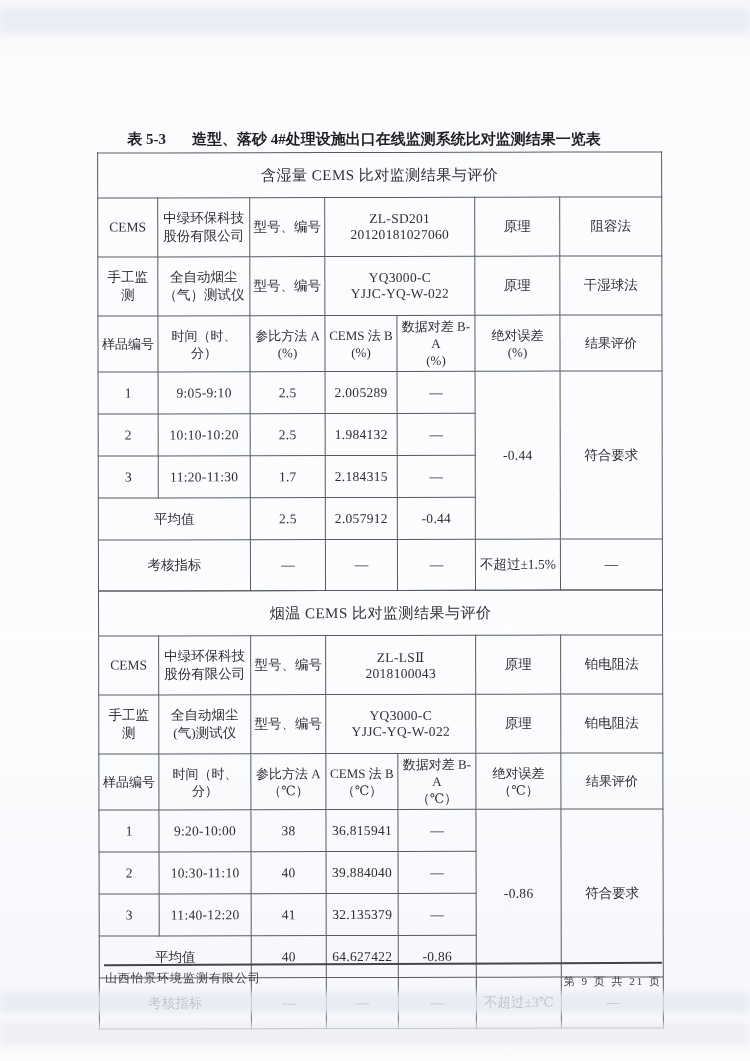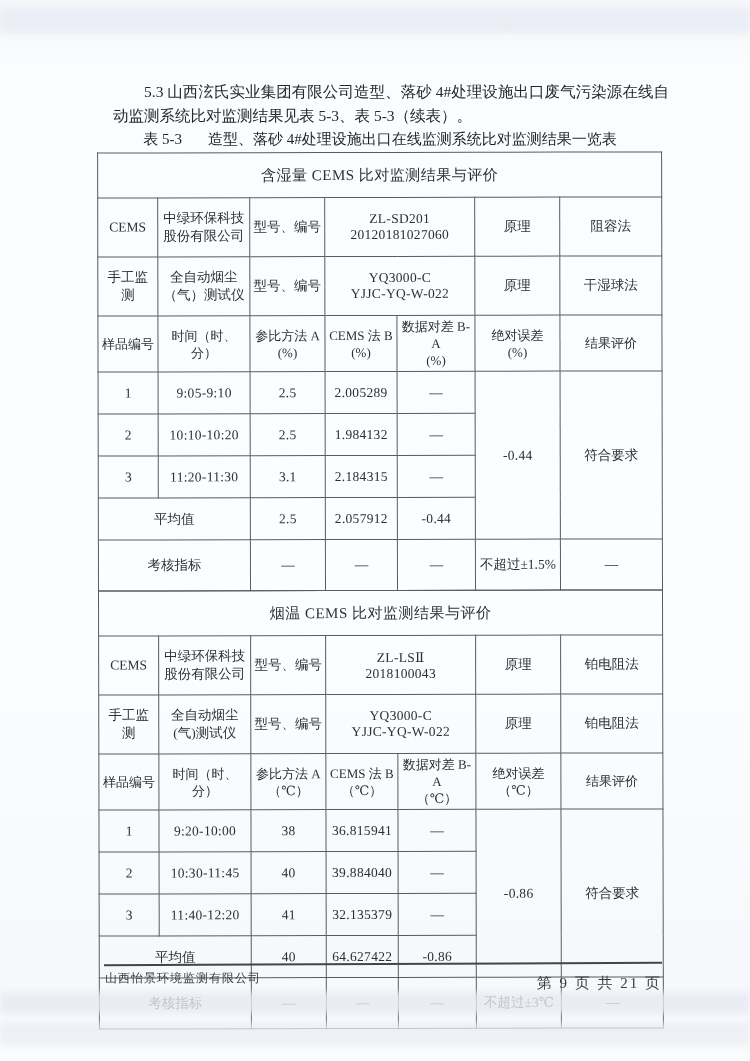--- a/index.html
+++ b/index.html
@@ -19,22 +19,22 @@
   .band-top{top:8px;height:26px;background:#e9ecf4;opacity:.85;}
   .band-bottom1{top:992px;height:22px;background:#e7eaf2;opacity:.8;}
   .band-bottom2{top:1022px;height:24px;background:#ebedf3;opacity:.75;}
 
   .para{
     position:absolute;left:113px;top:80px;width:556px;
     font-size:15.5px;line-height:24px;text-indent:31px;
     color:#26272b;margin:0;text-align:justify;
   }
   .caption{
-    position:absolute;left:98px;top:130px;width:564px;
-    text-align:center;font-weight:normal;font-size:15px;color:#1f2024;
+    position:absolute;left:82px;top:130px;width:564px;
+    text-align:center;font-weight:bold;font-size:15px;color:#1f2024;
     white-space:nowrap;
   }
   .cap-label{margin-right:26px;}
 
   .tables-wrap{
     position:absolute;left:98px;top:152px;width:564px;
     transform:rotate(-0.12deg);
   }
   table.cmp{
     border-collapse:collapse;table-layout:fixed;width:564px;
@@ -60,30 +60,29 @@
   .footer-rule{
     position:absolute;left:104px;top:963px;width:558px;height:2px;
     background:#44454a;transform:rotate(-0.25deg);
   }
   .footer-left{
     position:absolute;left:105px;top:970px;
     font-size:12px;color:#3a3b40;letter-spacing:1px;
   }
   .footer-right{
     position:absolute;right:88px;top:974px;
-    font-size:15px;color:#3a3b40;letter-spacing:2px;
+    font-size:11px;color:#3a3b40;letter-spacing:2px;
   }
 </style>
 </head>
 <body>
 
 <div class="page">
   <div class="scan-band band-top"></div>
 
-  <p class="para">5.3 山西泫氏实业集团有限公司造型、落砂 4#处理设施出口废气污染源在线自动监测系统比对监测结果见表 5-3、表 5-3（续表）。</p>
 
   <div class="caption">
     <span class="cap-label">表 5-3</span><span>造型、落砂 4#处理设施出口在线监测系统比对监测结果一览表</span>
   </div>
 
   <div class="tables-wrap">
 
     <table class="cmp t1">
       <colgroup>
         <col style="width:60px">
@@ -141,21 +140,21 @@
       <tr class="r-data">
         <td>2</td>
         <td class="num">10:10-10:20</td>
         <td class="num">2.5</td>
         <td class="num">1.984132</td>
         <td>—</td>
       </tr>
       <tr class="r-data">
         <td>3</td>
         <td class="num">11:20-11:30</td>
-        <td class="num">3.1</td>
+        <td class="num">1.7</td>
         <td class="num">2.184315</td>
         <td>—</td>
       </tr>
       <tr class="r-avg">
         <td colspan="2">平均值</td>
         <td class="num">2.5</td>
         <td class="num">2.057912</td>
         <td class="num">-0.44</td>
       </tr>
       <tr class="r-assess">
@@ -218,21 +217,21 @@
         <td>1</td>
         <td class="num">9:20-10:00</td>
         <td class="num">38</td>
         <td class="num">36.815941</td>
         <td>—</td>
         <td rowspan="4" class="num">-0.86</td>
         <td rowspan="4">符合要求</td>
       </tr>
       <tr class="r-data">
         <td>2</td>
-        <td class="num">10:30-11:45</td>
+        <td class="num">10:30-11:10</td>
         <td class="num">40</td>
         <td class="num">39.884040</td>
         <td>—</td>
       </tr>
       <tr class="r-data">
         <td>3</td>
         <td class="num">11:40-12:20</td>
         <td class="num">41</td>
         <td class="num">32.135379</td>
         <td>—</td>

